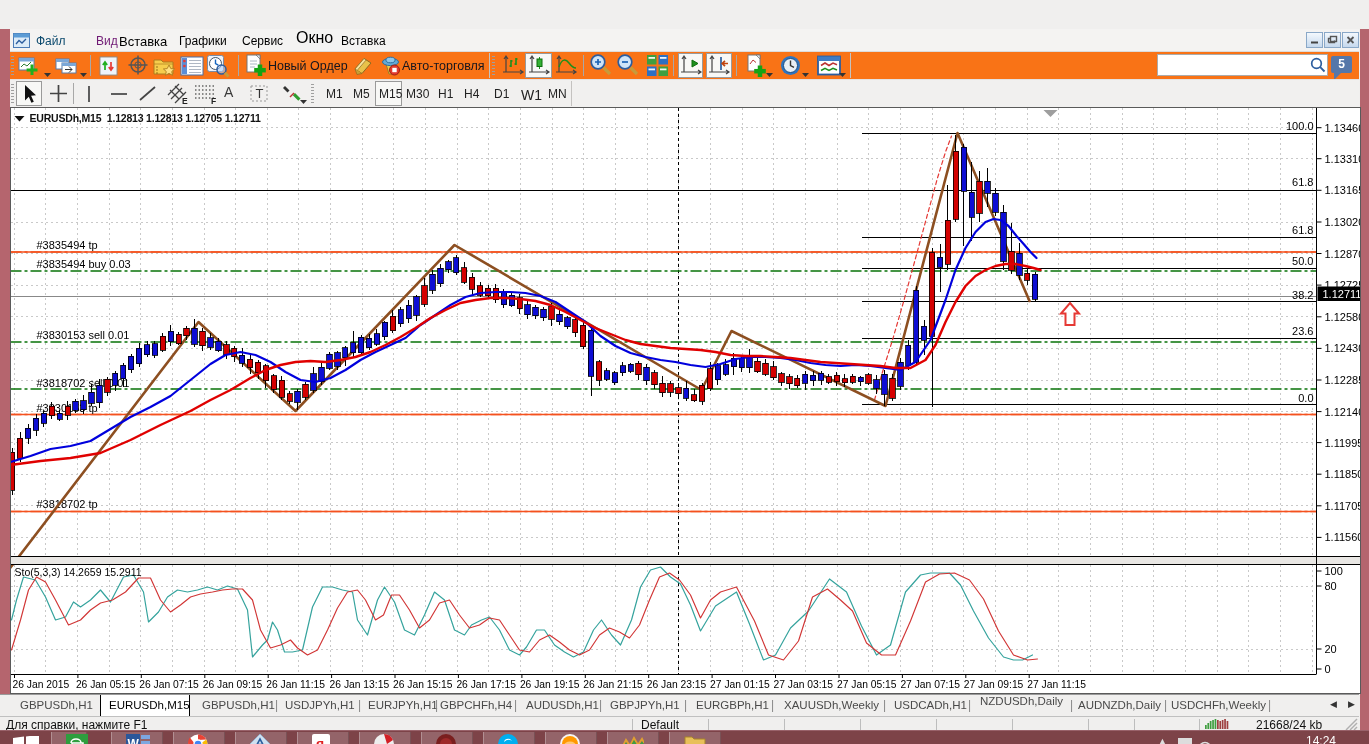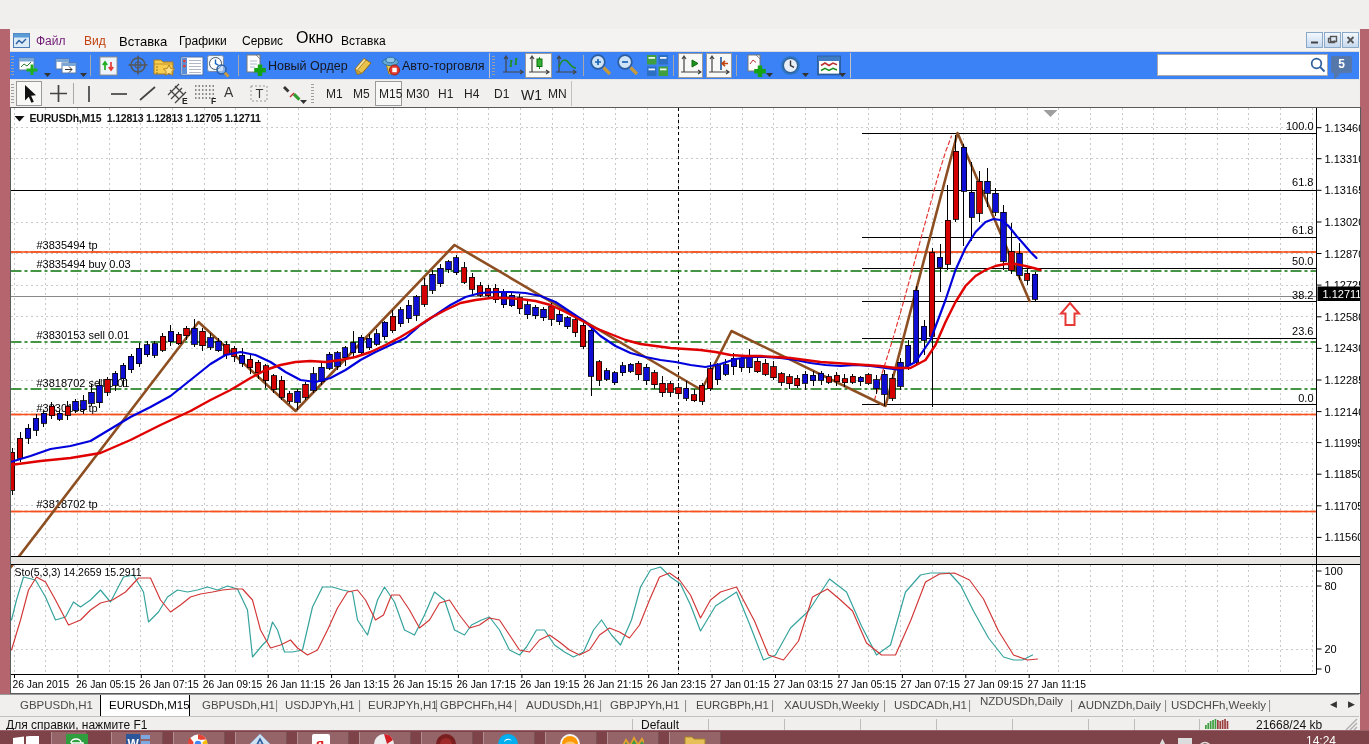--- a/index.html
+++ b/index.html
@@ -1,19 +1,19 @@
 <!DOCTYPE html>
 <html><head><meta charset="utf-8"><style>
 * { margin:0; padding:0; box-sizing:border-box; }
 html,body { width:1369px; height:744px; overflow:hidden; font-family:"Liberation Sans",sans-serif; }
 #scr { position:relative; width:1369px; height:744px; background:#f0efee; }
 #title { position:absolute; left:0; top:0; width:1369px; height:29px; background:#b5656e; border-top:1px solid #96434e; }
 #title .txt { position:absolute; left:0; right:0; top:6px; text-align:center; font-size:15px; color:#1c1c1c; }
 #menubar { position:absolute; left:0px; top:29px; width:1359px; height:23px; background:#f4f3f2; border-bottom:1px solid #dddbd9; }
-#tb1 { position:absolute; left:0px; top:52px; width:1359px; height:27px; background:#3b82f6; }
+#tb1 { position:absolute; left:0px; top:52px; width:1359px; height:27px; background:#f97316; }
 #tb2 { position:absolute; left:0px; top:79px; width:1359px; height:28px; background:#f1f0ef; border-top:1px solid #e4e2e1; }
 #searchbox { position:absolute; left:1157px; top:1.5px; width:171px; height:22px; background:#fff; border:1px solid #ababab; }
 #bubble5 { position:absolute; left:1331px; top:4px; width:21px; height:17px; background:#5577a9; border-radius:2px; color:#fff; font-size:12px; font-weight:bold; text-align:center; line-height:17px; }
 #bubble5:after { content:""; position:absolute; left:3px; top:16px; border:4px solid transparent; border-top-color:#5577a9; border-left-color:#5577a9; }
 #mdibtns { position:absolute; left:1305px; top:3px; }
 .mdib { display:inline-block; width:17px; height:16px; background:linear-gradient(#f3f8fd,#c6d9ee); border:1px solid #8aa8c8; margin-left:1px; text-align:center; vertical-align:top; }
 #closebtn { position:absolute; left:1317px; top:0; width:43px; height:21px; background:#c9473f; }
 #leftborder { position:absolute; left:0; top:29px; width:10px; height:701px; background:#b5656e; }
 #rightborder { position:absolute; left:1359.5px; top:29px; width:9.5px; height:701px; background:#b5656e; }
 #tabbar { position:absolute; left:0px; top:694px; width:1359px; height:22px; background:#f0efee; border-top:1px solid #9a9a9a; }
@@ -22,22 +22,22 @@
 svg text { font-family:"Liberation Sans",sans-serif; }
 </style></head>
 <body>
 <div id="scr">
   <div id="menubar">
     <svg width="17" height="15" viewBox="0 0 17 15" style="position:absolute;left:13px;top:4px">
         <rect x="0.5" y="0.5" width="16" height="14" fill="#dcebf8" stroke="#4a7ab5"></rect>
         <rect x="0.5" y="0.5" width="16" height="4" fill="#5b9bd5"></rect>
         <path d="M3,11 L6,7.5 L9,10 L13,6" stroke="#2c5d9e" fill="none" stroke-width="1.3"></path>
       </svg>
-    <span style="position:absolute;left:36px;top:5px;font-size:12px;color:#701a75">Файл</span>
-      <span style="position:absolute;left:84px;top:5px;font-size:12px;color:#c2410c">Вид</span>
+    <span style="position:absolute;left:36px;top:5px;font-size:12px;color:#0c4a6e">Файл</span>
+      <span style="position:absolute;left:96px;top:5px;font-size:12px;color:#701a75">Вид</span>
       <span style="position:absolute;left:119px;top:5px;font-size:13px;color:#000">Вставка</span>
       <span style="position:absolute;left:179px;top:5px;font-size:12px;color:#000">Графики</span>
       <span style="position:absolute;left:242px;top:5px;font-size:12px;color:#000">Сервис</span>
       <span style="position:absolute;left:296px;top:0;font-size:16px;color:#000">Окно</span>
       <span style="position:absolute;left:341px;top:5px;font-size:12px;color:#000">Вставка</span>
     <span id="mdibtns"><span class="mdib"><svg width="15" height="14" viewBox="0 0 15 14">
             <line x1="4" y1="9.5" x2="11" y2="9.5" stroke="#444" stroke-width="2"></line>
           </svg></span><span class="mdib"><svg width="15" height="14" viewBox="0 0 15 14">
             <rect x="5.5" y="3.5" width="6" height="5" fill="none" stroke="#555" stroke-width="1.4"></rect>
             <path d="M3.5,9.5 v-4 h2 M3.5,9.5 h6 v-2" fill="none" stroke="#555" stroke-width="1.4"></path>

